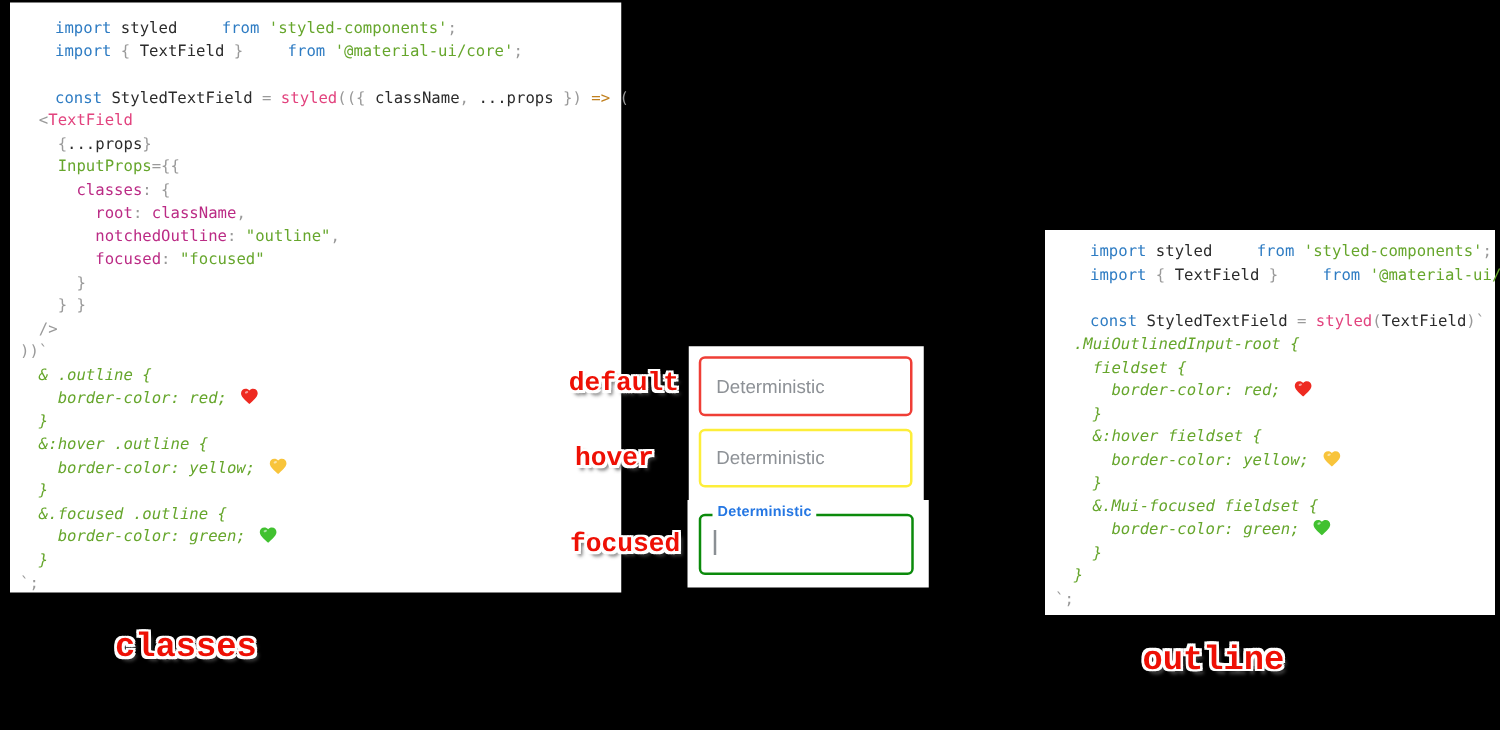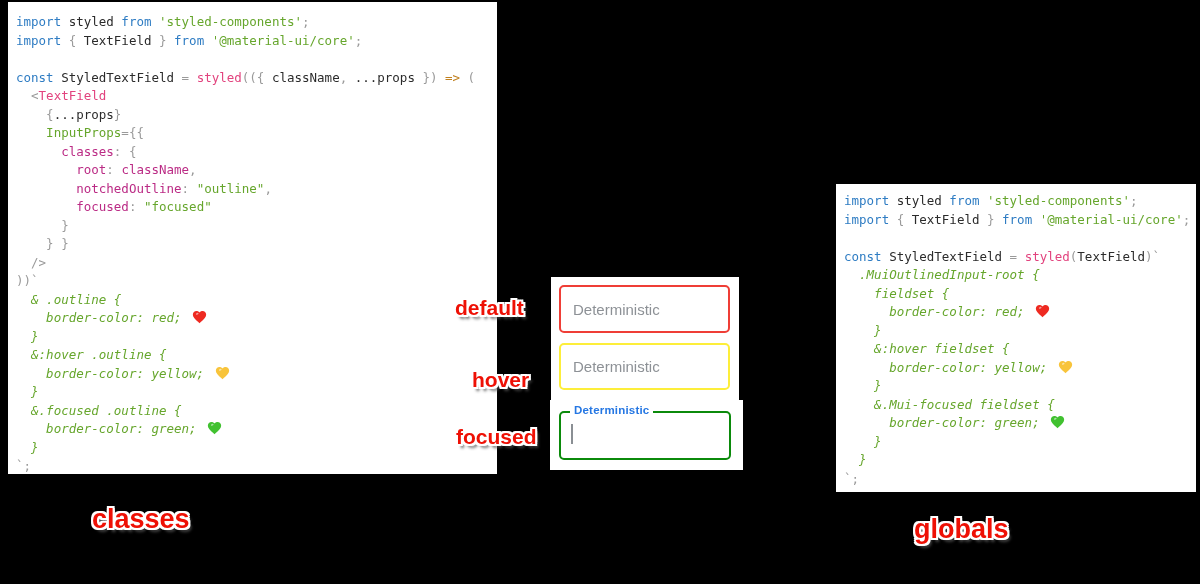--- a/index.html
+++ b/index.html
@@ -14,21 +14,21 @@
   }
   #left-code{left:8px;top:2px;width:489px;height:472px;}
   #right-code{left:836px;top:184px;width:360px;height:308px;}
   .code{
     padding:11px 0 0 8px;
     font-family:"DejaVu Sans Mono","Liberation Mono",monospace;
     font-size:12.5px;line-height:18.5px;white-space:pre;
   }
   #right-code .code{padding-top:8px;}
   .line{height:18.5px;}
-  .tok-kw{color:var(--kw);}
+  .tok-kw{color:var(--kw);margin-left:28px;}
   .tok-id{color:var(--id);}
   .tok-pun{color:var(--pun);}
   .tok-fn{color:var(--fn);}
   .tok-prop{color:var(--prop);}
   .tok-str{color:var(--str);}
   .tok-arw{color:var(--arw);}
   .tok-css{color:var(--css);font-style:italic;}
   .heart{width:17px;height:16px;vertical-align:-3px;margin-left:2px;}
   
   .preview-panel{position:absolute;background:#fff;}
@@ -51,32 +51,32 @@
     position:absolute;top:-9px;left:9px;background:#fff;padding:0 4px;
     font-size:11.5px;font-weight:bold;color:var(--lblue);
     font-family:"Liberation Sans",sans-serif;letter-spacing:.2px;
   }
   #field-focused .caret{
     position:absolute;left:10px;top:11px;width:2px;height:20px;background:#8a8f94;
   }
   
   .sticker{
     position:absolute;color:var(--sticker);font-weight:bold;
-    font-family:Liberation Sans, sans-serif;
+    font-family:Liberation Mono, monospace;
     text-shadow:
       -2px -2px 0 #fff, 0 -2px 0 #fff, 2px -2px 0 #fff,
       -2px  0   0 #fff, 2px  0   0 #fff,
       -2px  2px 0 #fff, 0  2px 0 #fff, 2px 2px 0 #fff,
       -1px -1px 0 #fff, 1px -1px 0 #fff, -1px 1px 0 #fff, 1px 1px 0 #fff,
       3px 4px 3px rgba(80,80,80,0.9);
   }
   .sticker.small{font-size:21px;}
   .sticker.big{font-size:27px;}
   #lbl-default{left:455px;top:296px;}
-  #lbl-hover{left:460px;top:368px;margin-left:12px;}
+  #lbl-hover{left:460px;top:356px;}
   #lbl-focused{left:456px;top:425px;}
   #cap-classes{left:92px;top:504px;}
   #cap-globals{left:914px;top:514px;}
 </style>
 </head>
 <body style="--kw: #2e7cc3; --id: #2b2b2b; --pun: #9a9a9a; --fn: #e2437e; --prop: #bb2b85; --str: #66a62c; --arw: #c1801f; --css: #66a62c; --bdef: #ef3e36; --bhov: #fdee3a; --bfoc: #0b8a0b; --lblue: #2577e3; --ph: #8d9196; --sticker: #ee1005;">
 
 <div class="code-panel" id="left-code">
   <div class="code" id="left-code-body"><div class="line"><span class="tok-kw">import</span><span class="tok-id"> styled</span><span class="tok-kw"> from</span><span class="tok-str"> 'styled-components'</span><span class="tok-pun">;</span></div><div class="line"><span class="tok-kw">import</span><span class="tok-pun"> {</span><span class="tok-id"> TextField</span><span class="tok-pun"> }</span><span class="tok-kw"> from</span><span class="tok-str"> '@material-ui/core'</span><span class="tok-pun">;</span></div><div class="line">&nbsp;</div><div class="line"><span class="tok-kw">const</span><span class="tok-id"> StyledTextField</span><span class="tok-pun"> =</span><span class="tok-fn"> styled</span><span class="tok-pun">(({ </span><span class="tok-id">className</span><span class="tok-pun">,</span><span class="tok-id"> ...props</span><span class="tok-pun"> })</span><span class="tok-arw"> =&gt;</span><span class="tok-pun"> (</span></div><div class="line"><span class="tok-pun">  &lt;</span><span class="tok-fn">TextField</span></div><div class="line"><span class="tok-pun">    {</span><span class="tok-id">...props</span><span class="tok-pun">}</span></div><div class="line"><span class="tok-str">    InputProps</span><span class="tok-pun">={{</span></div><div class="line"><span class="tok-prop">      classes</span><span class="tok-pun">: {</span></div><div class="line"><span class="tok-prop">        root</span><span class="tok-pun">: </span><span class="tok-prop">className</span><span class="tok-pun">,</span></div><div class="line"><span class="tok-prop">        notchedOutline</span><span class="tok-pun">: </span><span class="tok-str">"outline"</span><span class="tok-pun">,</span></div><div class="line"><span class="tok-prop">        focused</span><span class="tok-pun">: </span><span class="tok-str">"focused"</span></div><div class="line"><span class="tok-pun">      }</span></div><div class="line"><span class="tok-pun">    } }</span></div><div class="line"><span class="tok-pun">  /&gt;</span></div><div class="line"><span class="tok-pun">))`</span></div><div class="line"><span class="tok-css">  &amp; .outline {</span></div><div class="line"><span class="tok-css">    border-color: red; </span><svg viewBox="0 0 24 24" class="heart">
           <path d="M12 21.35l-1.45-1.32C5.4 15.36 2 12.28 2 8.5 2 5.42 4.42 3 7.5 3c1.74 0 3.41.81 4.5 2.09C13.09 3.81 14.76 3 16.5 3 19.58 3 22 5.42 22 8.5c0 3.78-3.4 6.86-8.55 11.54L12 21.35z" fill="#ee2a21"></path>
@@ -112,13 +112,13 @@
 
 <div id="field-focused">
   <span class="notch-label">Deterministic</span>
   <div class="caret"></div>
 </div>
 
 <div class="sticker small" id="lbl-default">default</div>
 <div class="sticker small" id="lbl-hover">hover</div>
 <div class="sticker small" id="lbl-focused">focused</div>
 <div class="sticker big" id="cap-classes">classes</div>
-<div class="sticker big" id="cap-globals">globals</div>
+<div class="sticker big" id="cap-globals">outline</div>
 
 </body></html>

